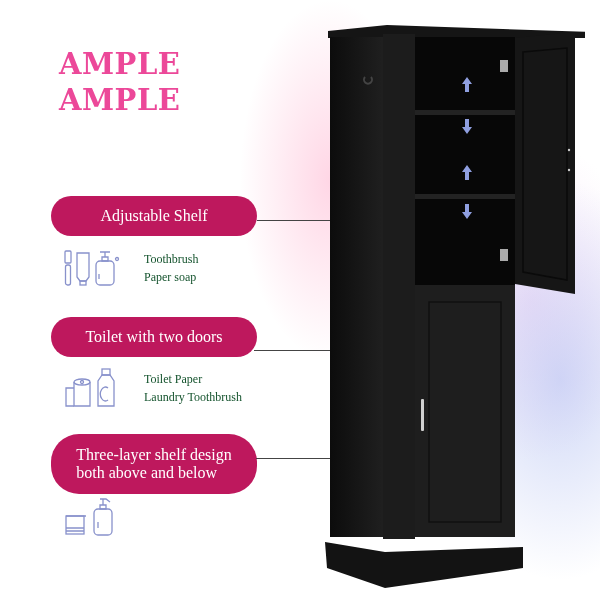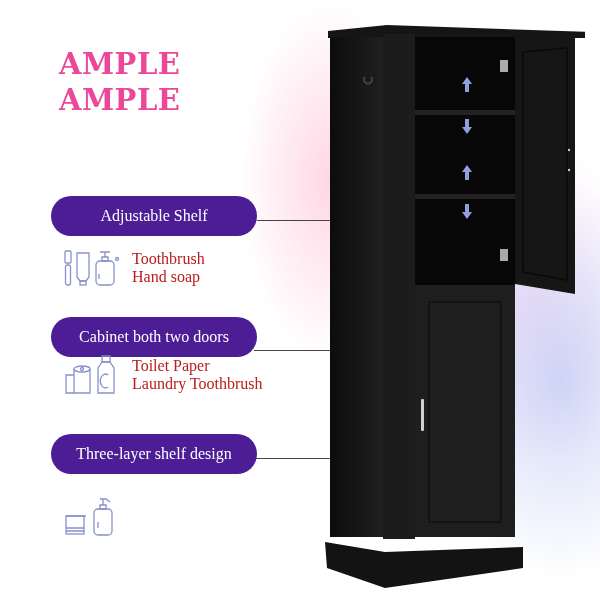--- a/index.html
+++ b/index.html
@@ -5,27 +5,27 @@
   html,body{margin:0;padding:0;}
   body{width:600px;height:600px;overflow:hidden;position:relative;background:#ffffff;font-family:"DejaVu Serif",serif;}
   .bg-glow{position:absolute;inset:0;pointer-events:none;
     background:
       radial-gradient(ellipse 90px 180px at 330px 180px, rgba(255,120,170,0.30), rgba(255,255,255,0) 100%),
       radial-gradient(ellipse 130px 200px at 560px 380px, rgba(170,185,240,0.55), rgba(255,255,255,0) 100%),
       radial-gradient(ellipse 120px 160px at 530px 300px, rgba(240,200,240,0.45), rgba(255,255,255,0) 100%);
   }
   .headline{position:absolute;left:55px;top:42px;margin:4px;font-family:"DejaVu Serif",serif;font-weight:bold;font-size:29px;line-height:36px;color:#ec4899;letter-spacing:0.5px;}
   .headline span{display:block;}
-  .pill{position:absolute;left:51px;height:40px;width:206px;border-radius:20px;background:#4c1d95;color:#ffffff;
+  .pill{position:absolute;left:51px;height:40px;width:206px;border-radius:20px;background:#be185d;color:#ffffff;
     display:flex;align-items:center;justify-content:center;text-align:left;font-family:"Liberation Serif",serif;font-size:16px;line-height:18px;}
-  .pill.tall{height:40px;border-radius:28px;}
+  .pill.tall{height:60px;border-radius:28px;}
   .connector{position:absolute;height:1px;background:#444;}
   .feature{position:absolute;left:64px;display:flex;align-items:center;}
   .icons{display:flex;align-items:flex-end;gap:4px;width:64px;}
-  .labels{font-family:"Liberation Serif",serif;font-size:16px;line-height:18px;color:#b91c1c;margin-left:4px;}
+  .labels{font-family:"Liberation Serif",serif;font-size:12px;line-height:18px;color:#14532d;margin-left:16px;}
   .labels span{display:block;}
   .cabinet{position:absolute;}
 </style>
 </head>
 <body>
 
 <div class="bg-glow"></div>
 
 <h1 class="headline">
   <span>AMPLE</span>
@@ -48,29 +48,29 @@
       </svg>
     <svg width="26" height="36" viewBox="0 0 26 36" fill="none" stroke="#8891cb" stroke-width="1.3">
         <path d="M6 2h10M11 2v5M8 7h6v4H8z"></path>
         <rect x="2" y="11" width="18" height="24" rx="4"></rect>
         <circle cx="23" cy="9" r="1.5"></circle>
         <path d="M5 24v5"></path>
       </svg>
   </div>
   <div class="labels">
     <span>Toothbrush</span>
-    <span>Hand soap</span>
+    <span>Paper soap</span>
   </div>
 </div>
 
 <div class="pill" style="top:317px;">
-  <span>Cabinet both two doors</span>
+  <span>Toilet with two doors</span>
 </div>
 <div class="connector" style="left:254px;top:350px;width:136px;"></div>
-<div class="feature" style="top:355px;align-items:center;">
+<div class="feature" style="top:368px;align-items:center;">
   <div class="icons">
     <svg width="28" height="30" viewBox="0 0 28 30" fill="none" stroke="#8891cb" stroke-width="1.3">
         <ellipse cx="18" cy="4" rx="8" ry="3"></ellipse>
         <path d="M10 4v24h16V4"></path>
         <path d="M10 10H2v18h8"></path>
         <circle cx="18" cy="4" r="1.5"></circle>
       </svg>
     <svg width="20" height="40" viewBox="0 0 20 40" fill="none" stroke="#8891cb" stroke-width="1.3">
         <rect x="6" y="1" width="8" height="6"></rect>
         <path d="M6 7l-4 6v25h16V13l-4-6z"></path>
@@ -79,20 +79,21 @@
   </div>
   <div class="labels">
     <span>Toilet Paper</span>
     <span>Laundry Toothbrush</span>
   </div>
 </div>
 
 <div class="pill tall" style="top:434px;">
   <div>
     <span style="display:block">Three-layer shelf design</span>
+    <span style="display:block">both above and below</span>
   </div>
 </div>
 <div class="connector" style="left:256px;top:458px;width:134px;"></div>
 <div class="feature" style="top:498px;">
   <div class="icons">
     <svg width="24" height="28" viewBox="0 0 24 28" fill="none" stroke="#8891cb" stroke-width="1.3">
         <rect x="2" y="8" width="18" height="18"></rect>
         <path d="M2 8h20M2 20h18M2 23h18"></path>
       </svg>
     <svg width="22" height="38" viewBox="0 0 22 38" fill="none" stroke="#8891cb" stroke-width="1.3">

